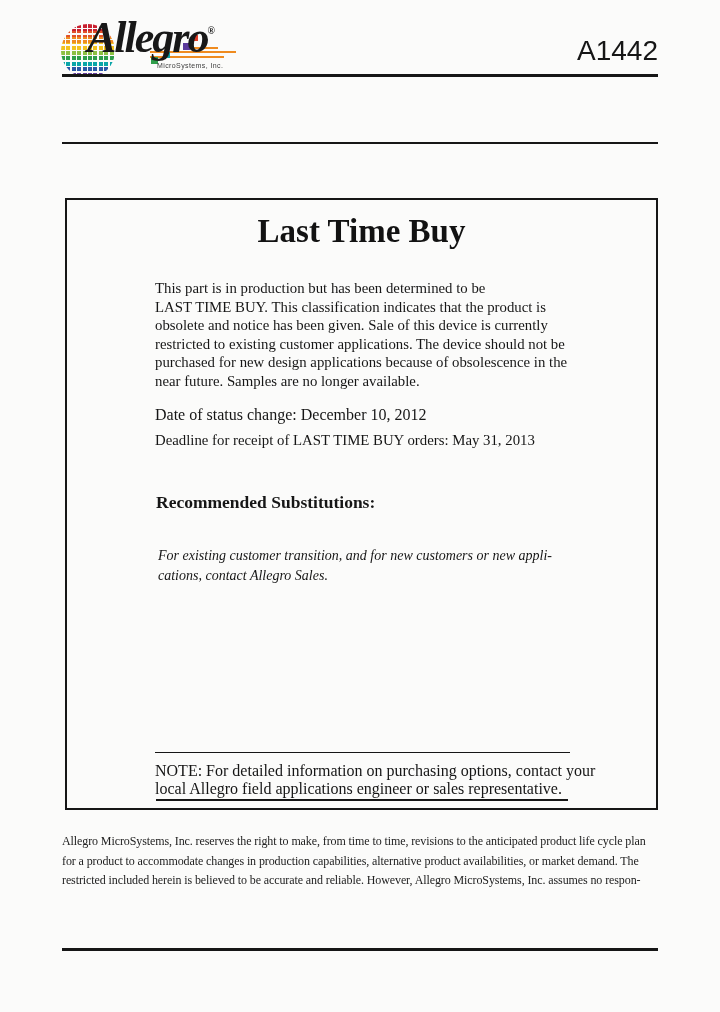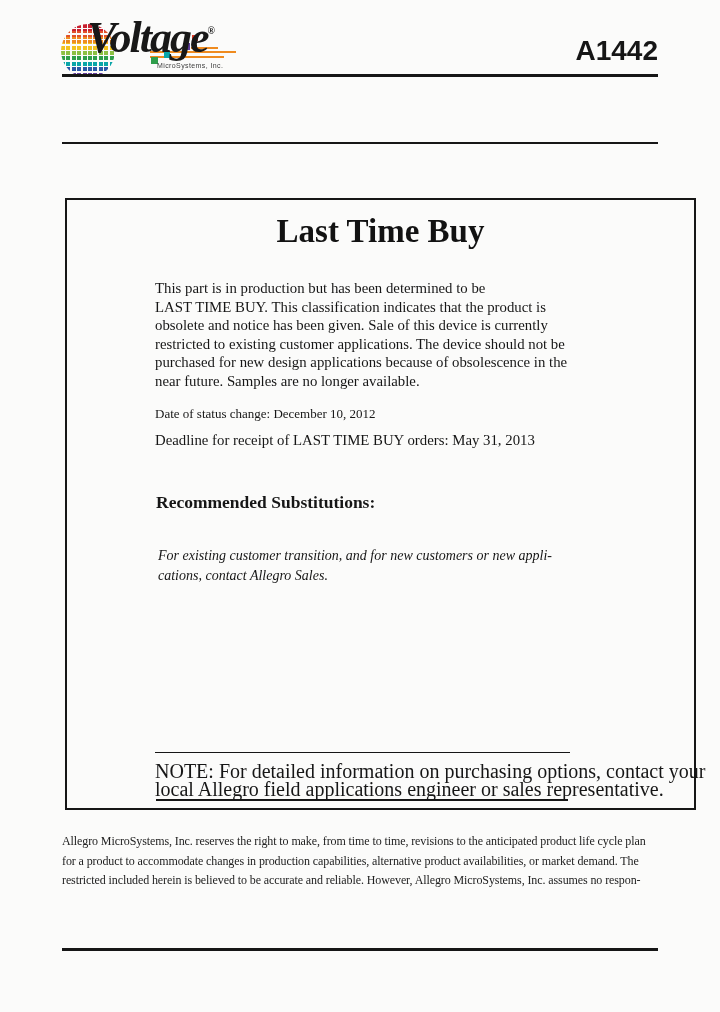--- a/index.html
+++ b/index.html
@@ -35,58 +35,57 @@
   .sq.sq-red    { left:134px; top:21px; width:6px; height:6px; background:#e03c28; }
   .sq.sq-purple { left:125px; top:29px; width:7px; height:7px; background:#5b3a9b; }
   .sq.sq-teal   { left:106px; top:38px; width:6px; height:6px; background:#09a5a8; }
   .sq.sq-green  { left:93px;  top:43px; width:7px; height:7px; background:#2f9e4b; }
   .micro {
     position:absolute; left:99px; top:48px;
     font-family:"Liberation Sans", sans-serif; font-size:7px; letter-spacing:.4px; color:#3c3c3c;
   }
   .part-number {
     position:absolute; top:37px; right:62px;
-    font-family:"Liberation Sans", sans-serif; font-weight:bold; font-size:28px; line-height:1;
+    font-family:"Liberation Sans", sans-serif; font-weight:normal; font-size:28px; line-height:1;
     color:#161616;
   }
 
   .rule { position:absolute; left:62px; width:596px; background:#161616; }
   .rule.header-top { top:74px; height:3px; }
   .rule.header-bottom { top:142px; height:2px; }
   .rule.page-bottom { top:948px; height:2.5px; }
 
   .doc-title {
     position:absolute; left:56px; top:88px; width:608px; text-align:center;
     font-style:italic; font-weight:bold; font-size:17px; line-height:25.5px; color:#111;
     white-space:nowrap;
   }
 
   
   .notice-box {
     position:absolute; left:65px; top:198px; width:589px; height:608px;
     border:2px solid #161616;
-    padding-left:38px;
   }
   .box-heading {
     position:absolute; left:0; top:13px; width:100%; text-align:center;
     font-weight:bold; font-size:33px; line-height:1.1; color:#121212;
   }
   .box-body {
     position:absolute; left:88px; top:79px;
     font-size:14.8px; line-height:18.6px; white-space:nowrap;
   }
-  .status-line   { position:absolute; left:88px; top:206px; font-size:13px; white-space:nowrap; }
+  .status-line   { position:absolute; left:88px; top:206px; font-size:16px; white-space:nowrap; }
   .deadline-line { position:absolute; left:88px; top:232px; font-size:14.8px; white-space:nowrap; }
   .subs-heading  { position:absolute; left:89px; top:292px; font-weight:bold; font-size:17.5px; white-space:nowrap; }
   .subs-note {
     position:absolute; left:91px; top:346px;
     font-style:italic; font-size:14px; line-height:19.5px; white-space:nowrap;
   }
   .note-rule-top    { position:absolute; left:88px; top:552px; width:415px; height:1px; background:#161616; }
-  .note-text        { position:absolute; left:88px; top:562px; font-size:20px; line-height:18.2px; white-space:nowrap; }
+  .note-text        { position:absolute; left:88px; top:562px; font-size:16px; line-height:18.2px; white-space:nowrap; }
   .note-rule-bottom { position:absolute; left:89px; top:599px; width:412px; height:2px; background:#161616; }
 
   
   .disclaimer {
     position:absolute; left:62px; top:832px; width:600px;
     font-size:12px; letter-spacing:-0.1px;
     line-height:19.7px; color:#222; white-space:nowrap;
   }
 </style>
 </head>
@@ -96,21 +95,21 @@
 
   <div class="logo">
     <div class="globe"></div>
     <div class="oline l1"></div>
     <div class="oline l2"></div>
     <div class="oline l3"></div>
     <div class="sq sq-red"></div>
     <div class="sq sq-purple"></div>
     <div class="sq sq-teal"></div>
     <div class="sq sq-green"></div>
-    <div class="wordmark"><span>Voltage</span><span class="reg">®</span></div>
+    <div class="wordmark"><span>Allegro</span><span class="reg">®</span></div>
     <div class="micro">MicroSystems, Inc.</div>
   </div>
 
   <div class="part-number">A1442</div>
 
   <div class="rule header-top"></div>
 
 
   <div class="rule header-bottom"></div>
 

